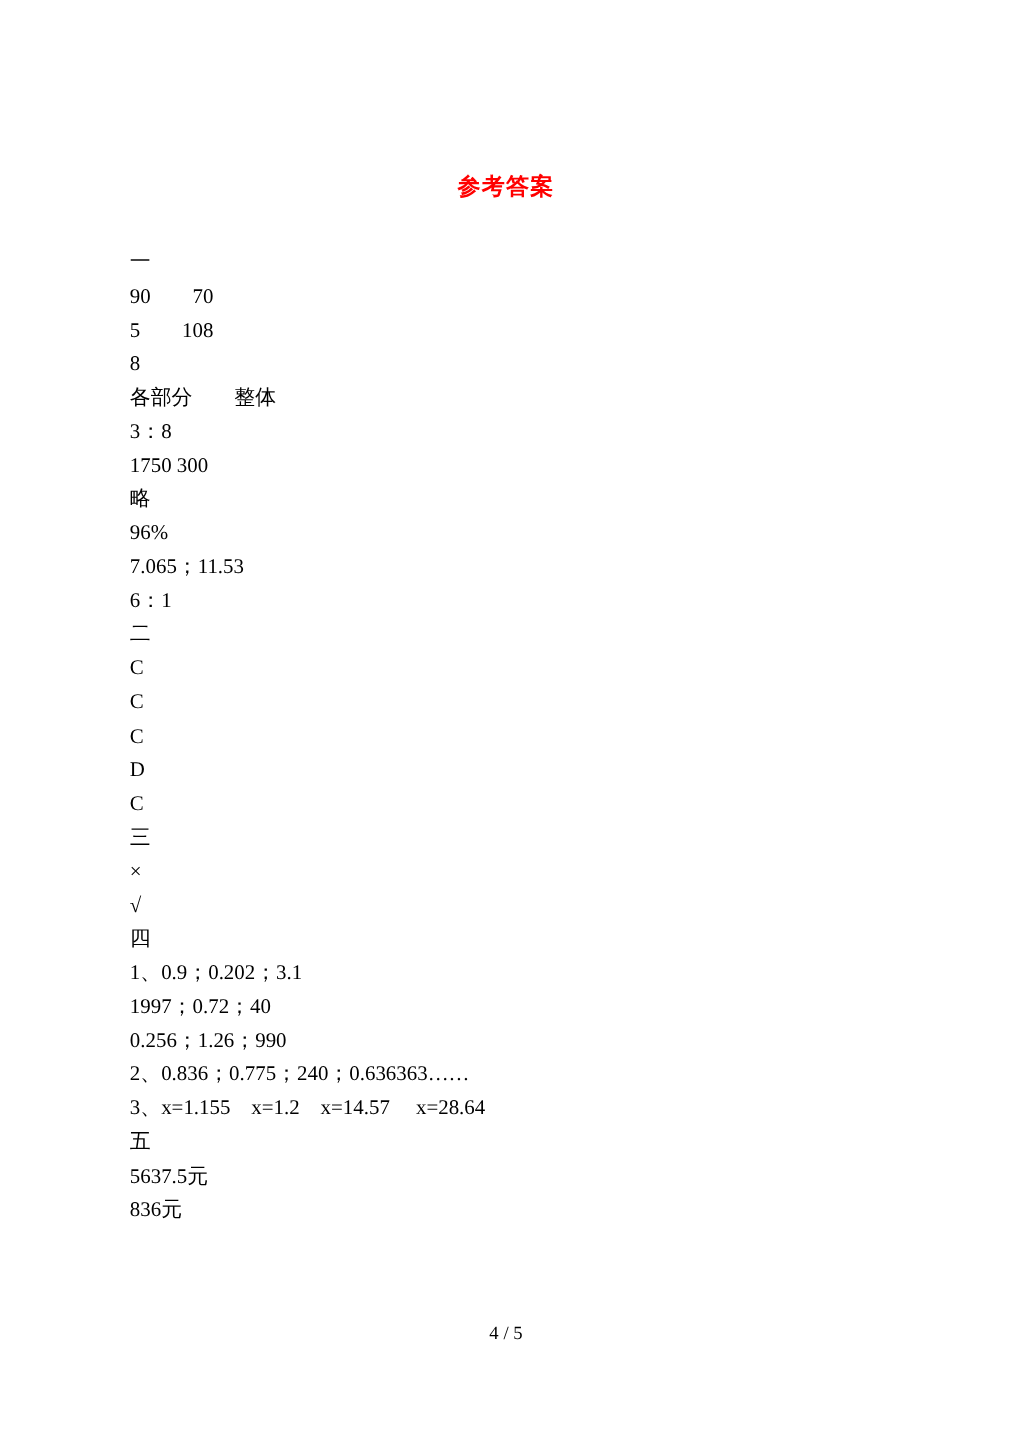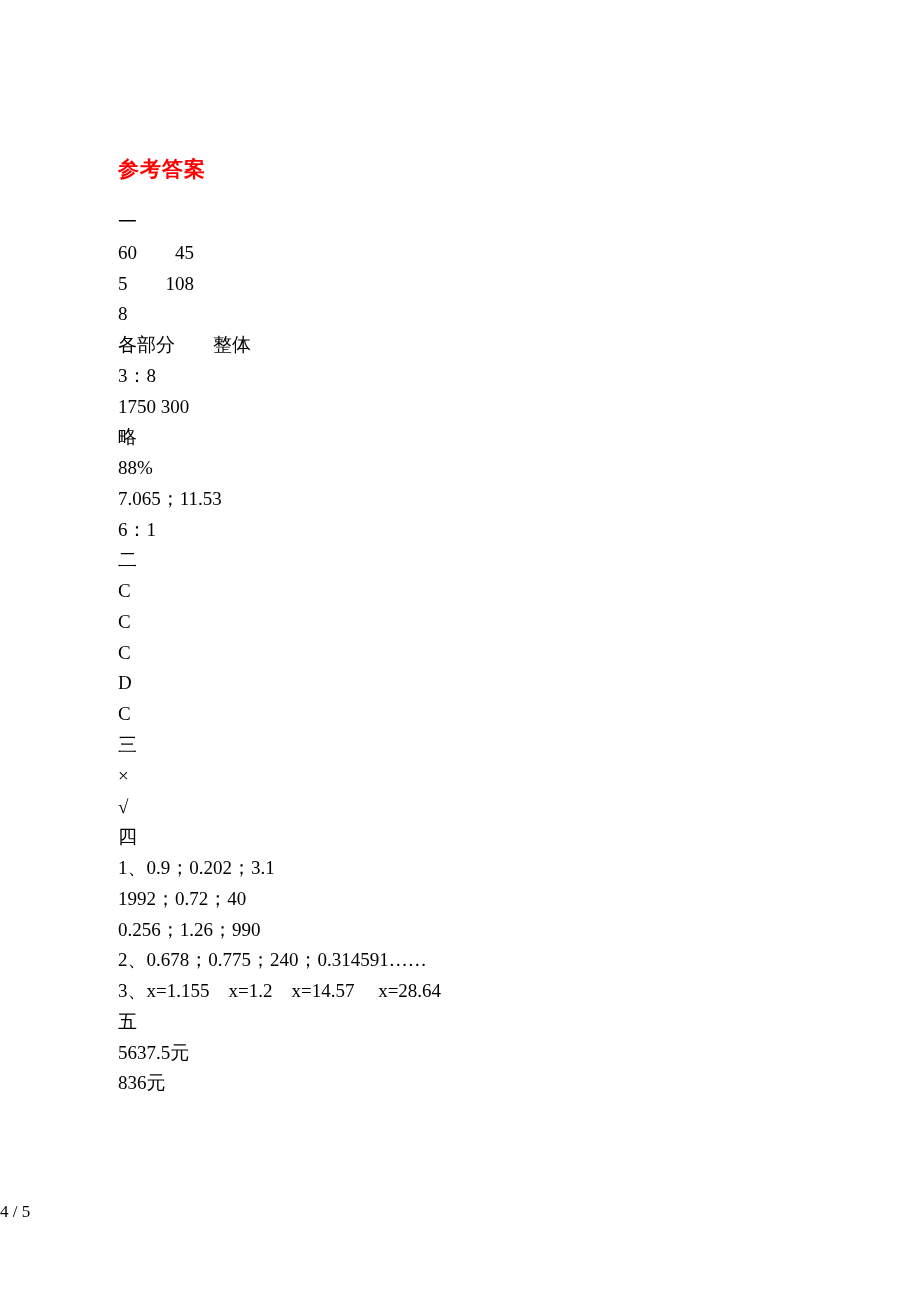--- a/index.html
+++ b/index.html
@@ -11,76 +11,76 @@
       width: 920px;
       height: 1302px;
       background-color: #ffffff;
       font-family: "SimSun", "宋体", serif;
       position: relative;
     }
     .page {
       padding: 155px 118px 0 118px;
     }
     .title {
-      text-align: left;
+      text-align: center;
       color: #ff0000;
       font-size: 21px;
       font-weight: bold;
-      margin-bottom: 24px;
+      margin-bottom: 41px;
       letter-spacing: 1px;
     }
     .content {
       color: #000000;
       font-size: 19px;
       line-height: 1.62;
     }
     .line {
       white-space: pre;
     }
     .page-number {
       position: absolute;
       bottom: 80px;
       left: 0;
       right: 0;
-      text-align: left;
+      text-align: center;
       font-size: 17px;
       color: #000000;
     }
   </style>
 </head>
 <body>
 
 <div class="page">
   <div class="title">参考答案</div>
   <div class="content">
     <div class="line">一</div>
-    <div class="line">60　　45</div>
+    <div class="line">90　　70</div>
     <div class="line">5　　108</div>
     <div class="line">8</div>
     <div class="line">各部分　　整体</div>
     <div class="line">3：8</div>
     <div class="line">1750 300</div>
     <div class="line">略</div>
-    <div class="line">88%</div>
+    <div class="line">96%</div>
     <div class="line">7.065；11.53</div>
     <div class="line">6：1</div>
     <div class="line">二</div>
     <div class="line">C</div>
     <div class="line">C</div>
     <div class="line">C</div>
     <div class="line">D</div>
     <div class="line">C</div>
     <div class="line">三</div>
     <div class="line">×</div>
     <div class="line">√</div>
     <div class="line">四</div>
     <div class="line">1、0.9；0.202；3.1</div>
-    <div class="line">1992；0.72；40</div>
+    <div class="line">1997；0.72；40</div>
     <div class="line">0.256；1.26；990</div>
-    <div class="line">2、0.678；0.775；240；0.314591……</div>
+    <div class="line">2、0.836；0.775；240；0.636363……</div>
     <div class="line">3、x=1.155    x=1.2    x=14.57     x=28.64</div>
     <div class="line">五</div>
     <div class="line">5637.5元</div>
     <div class="line">836元</div>
   </div>
 </div>
 
 <div class="page-number">4 / 5</div>
 
 </body></html>

